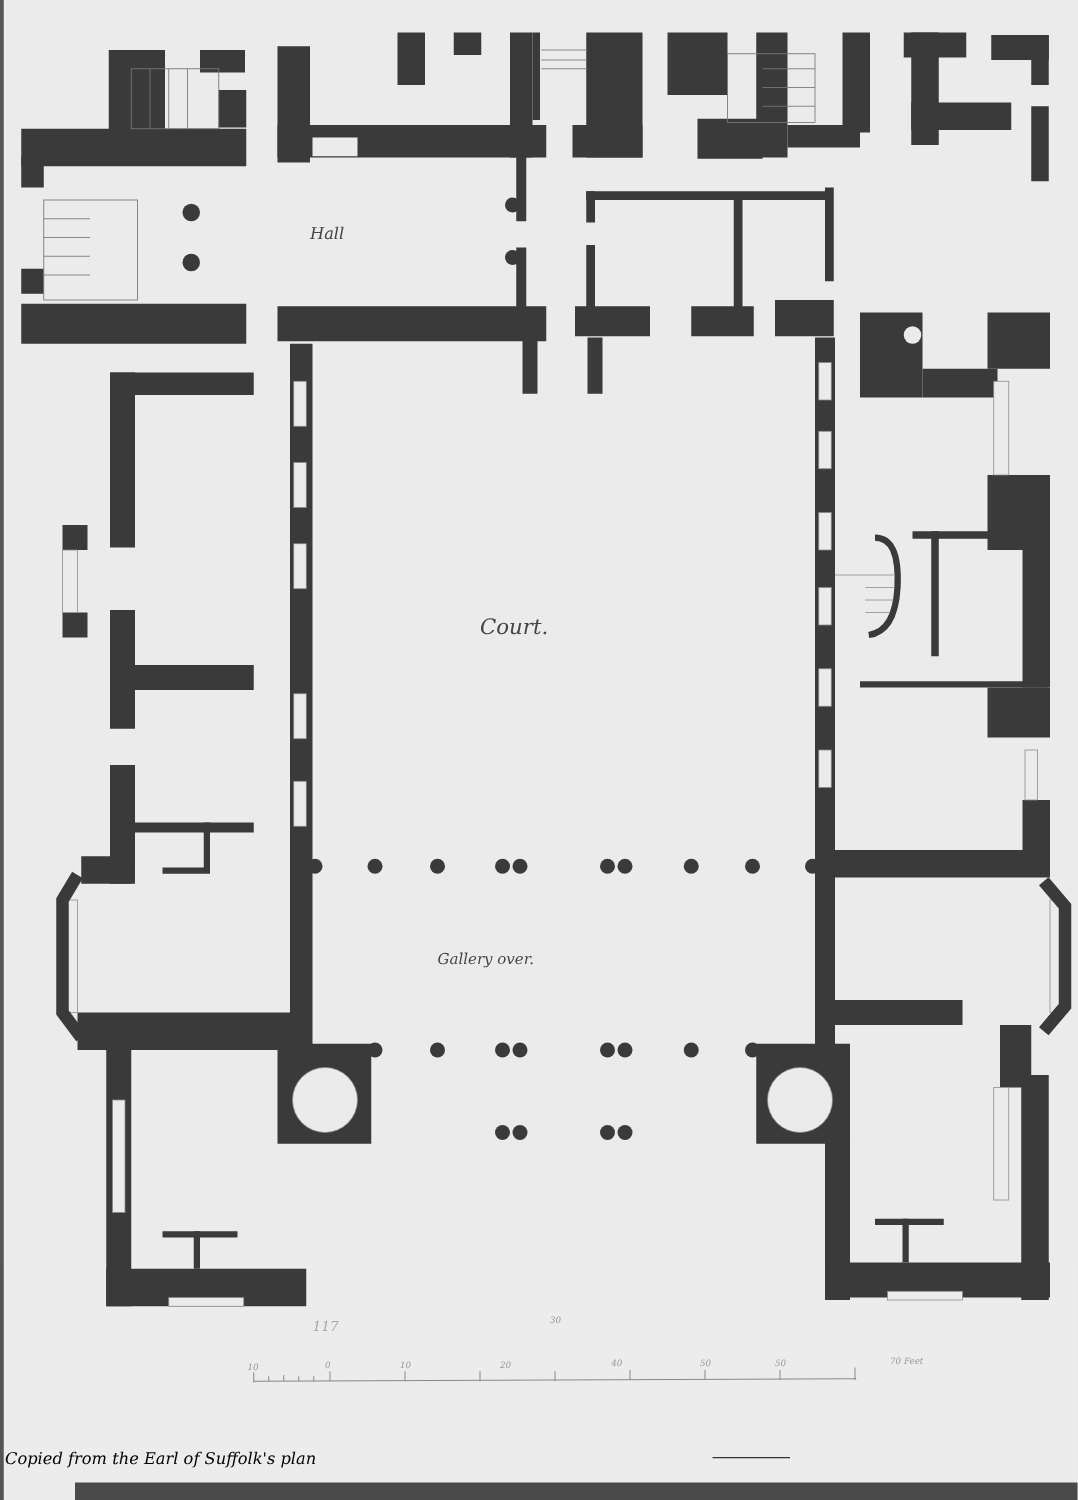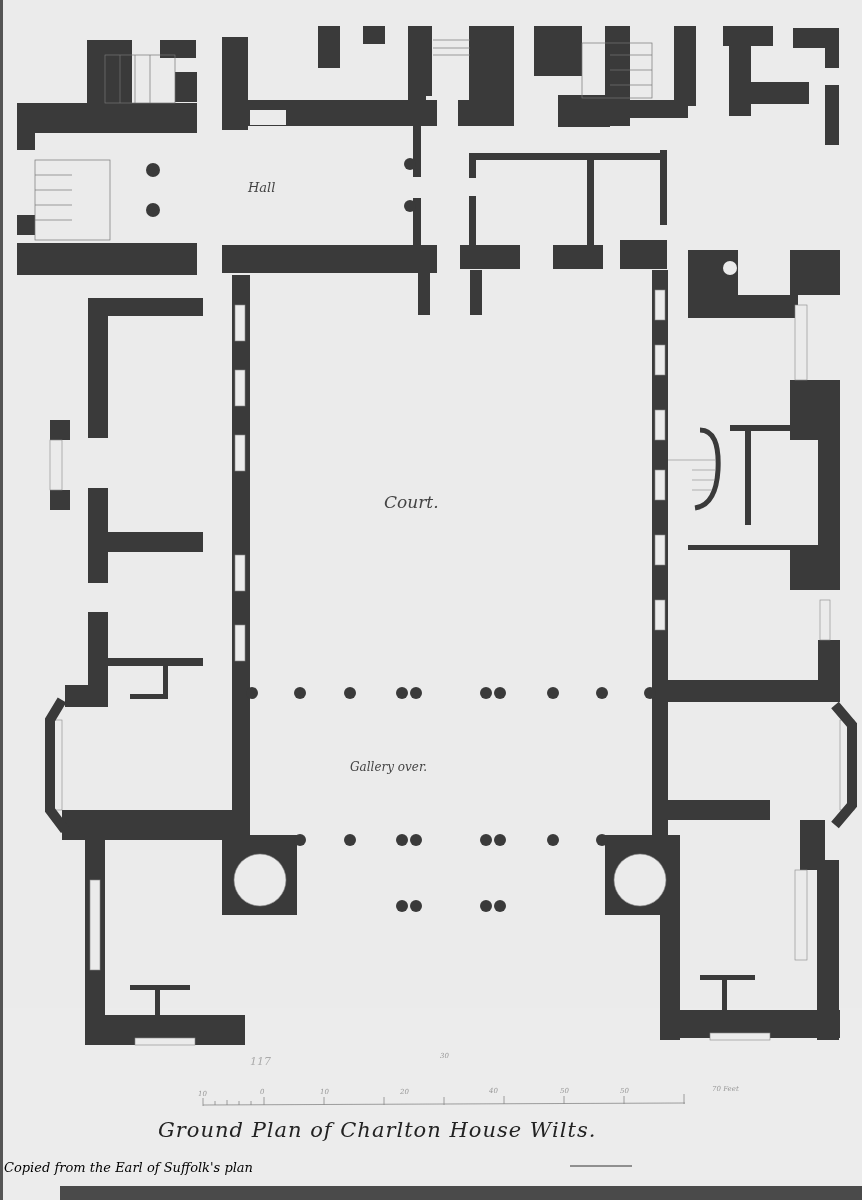--- a/index.html
+++ b/index.html
@@ -240,17 +240,16 @@
   <span class="scale-tick" style="left:198px;top:1090px">10</span>
   <span class="scale-tick" style="left:260px;top:1088px">0</span>
   <span class="scale-tick" style="left:320px;top:1088px">10</span>
   <span class="scale-tick" style="left:400px;top:1088px">20</span>
   <span class="scale-tick" style="left:440px;top:1052px">30</span>
   <span class="scale-tick" style="left:489px;top:1087px">40</span>
   <span class="scale-tick" style="left:560px;top:1087px">50</span>
   <span class="scale-tick" style="left:620px;top:1087px">50</span>
   <span class="scale-tick" style="left:712px;top:1085px">70 Feet</span>
 
-  <div class="lbl" id="title1">Ground Plan of Charlton House Wilts.</div>
   <div class="lbl" id="title3">Copied from the Earl of Suffolk's plan</div>
 
   <div id="sheet-edge-bottom"></div>
 </div>
 
 </body></html>

